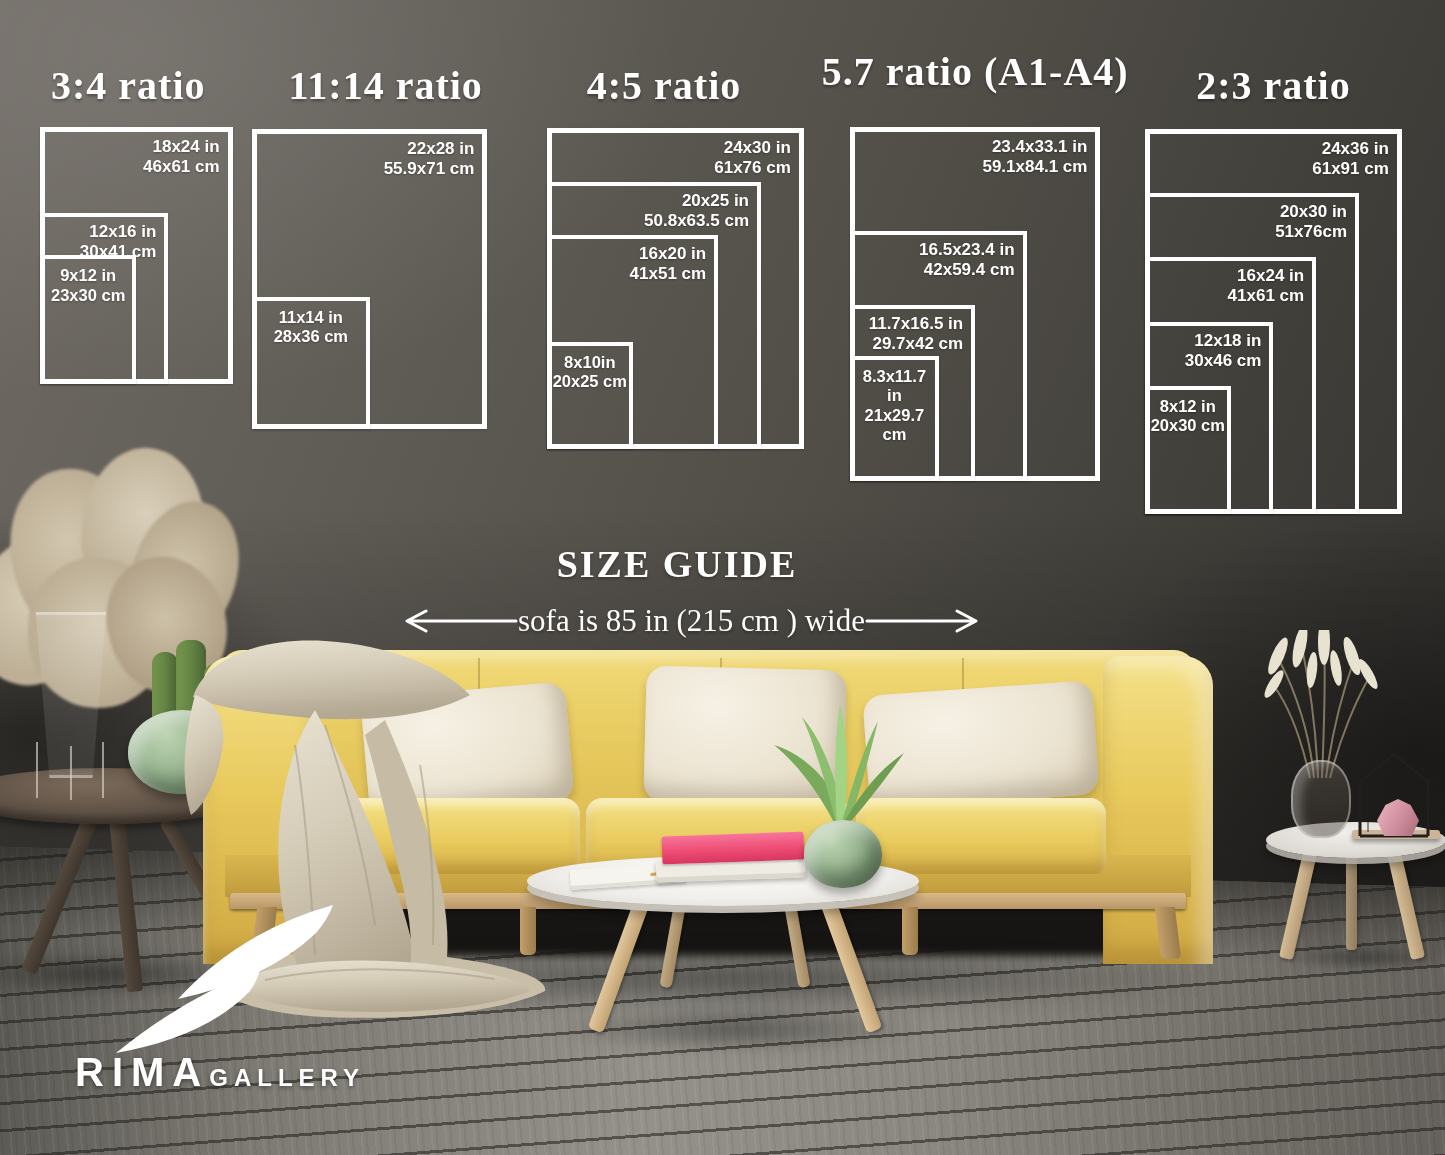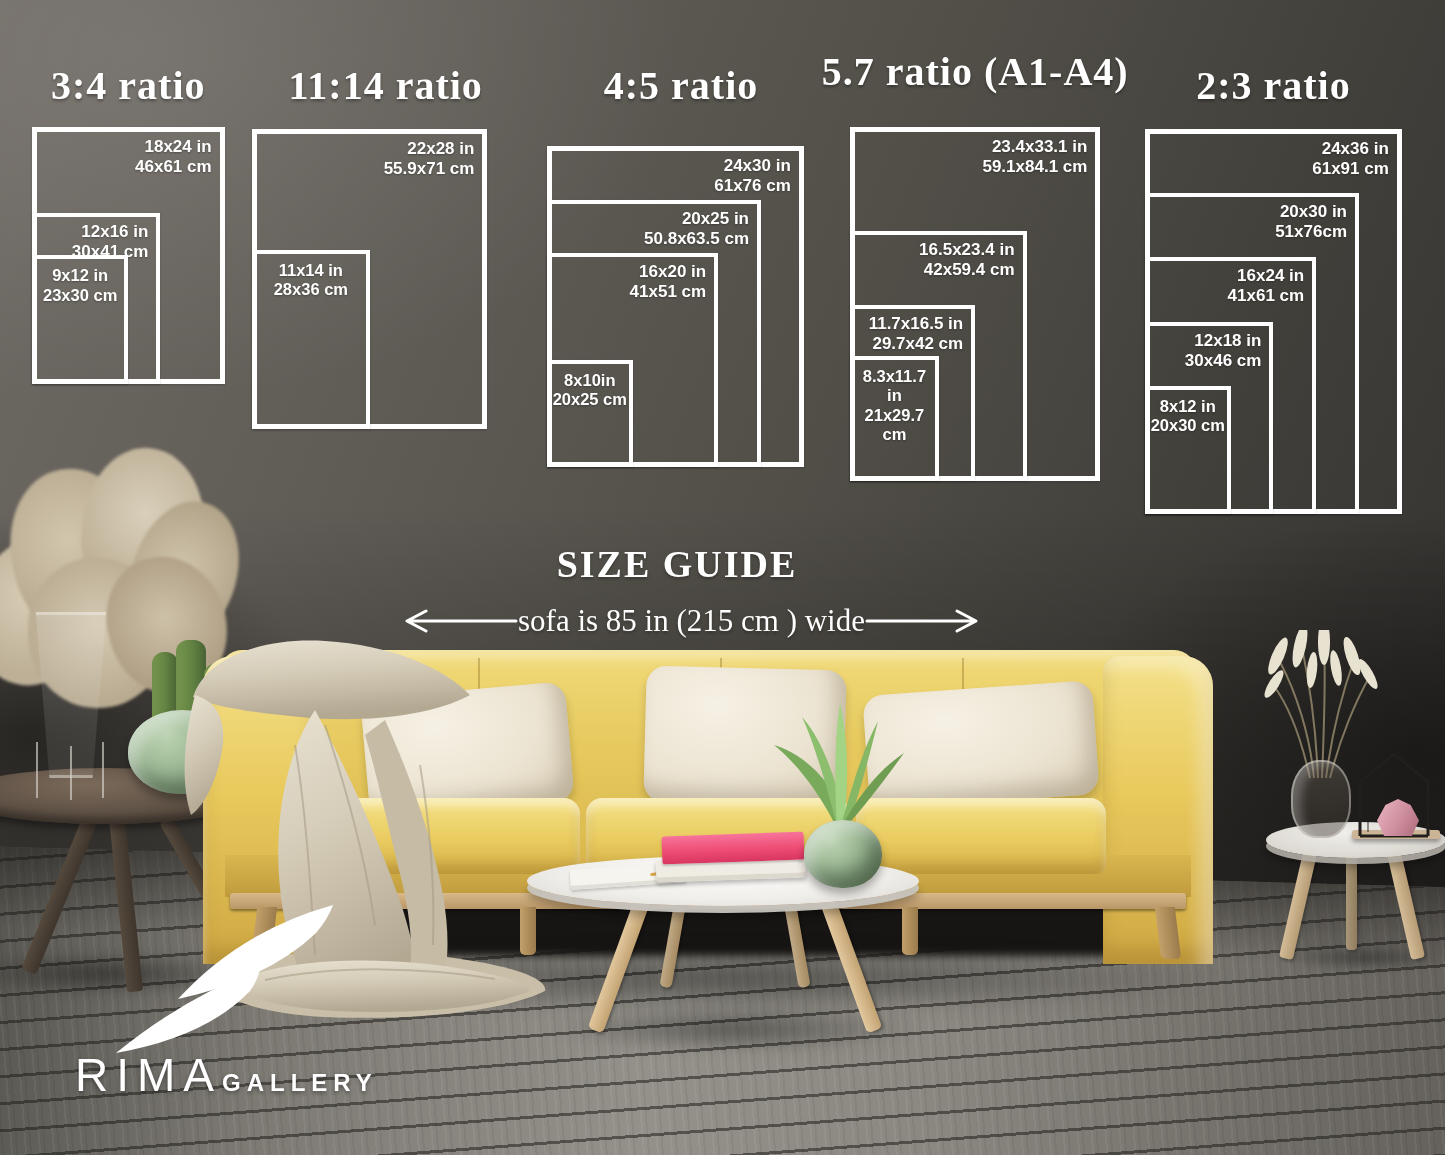--- a/index.html
+++ b/index.html
@@ -112,33 +112,33 @@
   .pen{left:650px;top:870px;width:52px;height:3px;background:#d9a94c;transform:rotate(-7deg);border-radius:2px;}
   .book-white{left:656px;top:858px;width:150px;height:22px;border-radius:3px;background:#efece4;
     transform:rotate(-2deg);box-shadow:inset 0 -5px 0 #dcd8cd, 0 3px 4px rgba(0,0,0,.25);}
   .book-pages{left:664px;top:858px;width:134px;height:8px;background:#f8f5ee;transform:rotate(-2deg);}
   .book-pink{left:662px;top:834px;width:142px;height:28px;border-radius:3px;transform:rotate(-2deg);
     background:linear-gradient(180deg,#f7749b 0%,#ee4d74 55%,#d83560 100%);box-shadow:0 2px 3px rgba(0,0,0,.25);}
   .ct-vase{left:804px;top:820px;width:78px;height:68px;}
   
   .brand-text{position:absolute;left:75px;top:1052px;display:flex;align-items:baseline;color:#fff;
     text-shadow:0 2px 4px rgba(0,0,0,.4);}
-  .brand-primary{font-weight:400;font-size:46px;line-height:1;letter-spacing:8px;}
+  .brand-primary{font-weight:700;font-size:40px;line-height:1;letter-spacing:8px;}
   .brand-secondary{font-weight:700;font-size:24px;line-height:1;letter-spacing:6px;}
 </style>
 </head>
 <body>
 
 <div id="stage">
 
   <div class="wall"></div>
 
   <div id="frames">
       <div class="ratio-title" style="left: 128.3px; top: 66px;">3:4 ratio</div>
-      <div class="ratio-group" style="left: 32px; top: 127px; width: 196px; height: 256.8px;">
+      <div class="ratio-group" style="left: 40px; top: 127px; width: 196px; height: 256.8px;">
         <div class="size-box outer" style="width: 192.6px; height: 256.8px;">
           <div class="size-label corner">
             <span>18x24 in</span>
             <span>46x61 cm</span>
           </div>
         </div>
         <div class="size-box" style="width: 128.4px; height: 171.2px;">
           <div class="size-label corner">
             <span>12x16 in</span>
             <span>30x41 cm</span>
@@ -152,29 +152,29 @@
         </div>
       </div>
       <div class="ratio-title" style="left: 385.7px; top: 66px;">11:14 ratio</div>
       <div class="ratio-group" style="left: 252px; top: 129px; width: 235.4px; height: 299.6px;">
         <div class="size-box outer" style="width: 235.4px; height: 299.6px;">
           <div class="size-label corner">
             <span>22x28 in</span>
             <span>55.9x71 cm</span>
           </div>
         </div>
-        <div class="size-box" style="width: 117.7px; height: 179px; text-decoration: underline;">
+        <div class="size-box" style="width: 117.7px; height: 132px; text-decoration: underline;">
           <div class="size-label center">
             <span>11x14 in</span>
             <span>28x36 cm</span>
           </div>
         </div>
       </div>
-      <div class="ratio-title" style="left: 681px; top: 66px;">4:5 ratio</div>
-      <div class="ratio-group" style="left: 547px; top: 128px; width: 215px; height: 321px; margin-top: 18px;">
+      <div class="ratio-title" style="left: 664px; top: 66px;">4:5 ratio</div>
+      <div class="ratio-group" style="left: 547px; top: 128px; width: 215px; height: 321px;">
         <div class="size-box outer" style="width: 256.8px; height: 321px;">
           <div class="size-label corner">
             <span>24x30 in</span>
             <span>61x76 cm</span>
           </div>
         </div>
         <div class="size-box" style="width: 214px; height: 267.5px;">
           <div class="size-label corner">
             <span>20x25 in</span>
             <span>50.8x63.5 cm</span>

